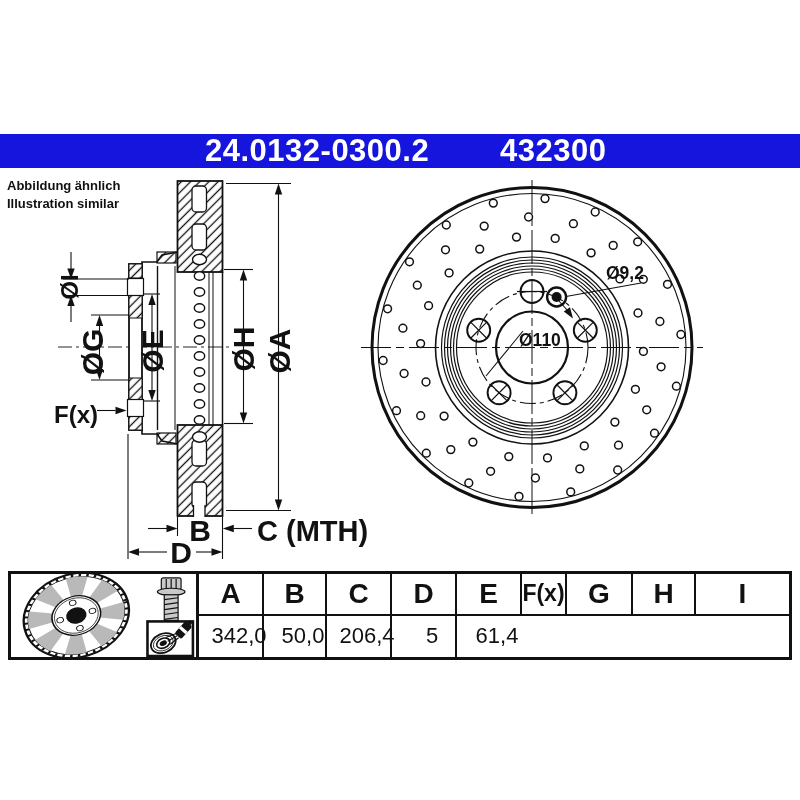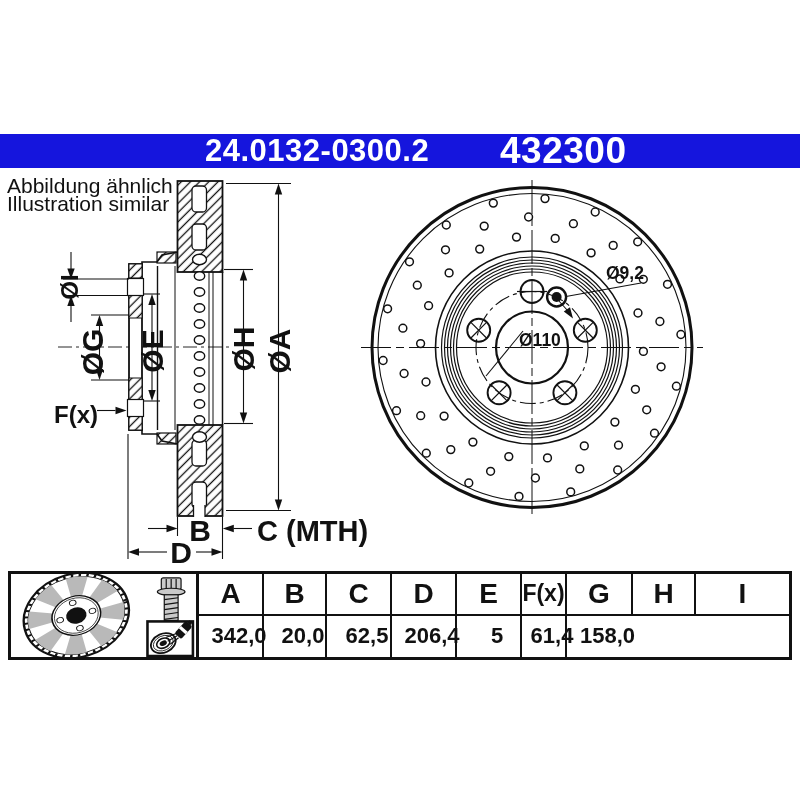--- a/index.html
+++ b/index.html
@@ -3,36 +3,36 @@
 <meta charset="utf-8">
 <style>
   html,body{margin:0;padding:0;background:#fff;}
   #stage{position:relative;width:800px;height:800px;background:#ffffff;overflow:hidden;
          font-family:"Liberation Sans", sans-serif;}
   
   #bar{position:absolute;left:0;top:134px;width:800px;height:34px;background:#1515dd;}
   #bar .pn{position:absolute;left:205px;top:0;height:34px;line-height:34px;
            color:#fff;font-weight:bold;font-size:31px;letter-spacing:.5px;}
   #bar .ref{position:absolute;left:500px;top:0;height:34px;line-height:34px;
-           color:#fff;font-weight:bold;font-size:37px;letter-spacing:.5px;}
+           color:#fff;font-weight:bold;font-size:31px;letter-spacing:.5px;}
   
-  #note{position:absolute;left:7px;top:177px;color:#111;font-weight:normal;
-        font-size:21px;line-height:18px;}
+  #note{position:absolute;left:7px;top:177px;color:#111;font-weight:bold;
+        font-size:13px;line-height:18px;}
   
   #drawing{position:absolute;left:0;top:168px;}
   
   #spec{position:absolute;left:8px;top:571px;width:784px;height:89px;border:3px solid #111;
         display:grid;grid-template-columns:186px 65px 63px 65px 65px 65px 45px 66px 63px 1fr;
         grid-template-rows:1fr 1fr;background:#fff;box-sizing:border-box;}
   #spec .icons{grid-row:span 2;border-right:1px solid #111;}
   #spec .h,#spec .v{border-left:2px solid #111;display:flex;align-items:center;
         justify-content:center;color:#111;box-sizing:border-box;}
   #spec .h{border-bottom:2px solid #111;font-weight:bold;font-size:28px;}
   #spec .h.fx{font-size:23px;}
-  #spec .v{font-weight:bold;font-size:22px;padding-left:17px;}
+  #spec .v{font-weight:normal;font-size:22px;padding-left:17px;}
   svg text{fill:#111;}
   .dimtxt{font-weight:bold;font-size:30px;}
   .dimtxt-sm{font-weight:bold;font-size:24px;}
   .anntxt{font-weight:bold;font-size:17.5px;}
 </style>
 </head>
 <body>
 
 <div id="stage">
 
@@ -343,20 +343,18 @@
     <div class="h">B</div>
     <div class="h">C</div>
     <div class="h">D</div>
     <div class="h">E</div>
     <div class="h fx">F(x)</div>
     <div class="h">G</div>
     <div class="h">H</div>
     <div class="h">I</div>
 
     <div class="v">342,0</div>
-    <div class="v">20,0</div>
-    <div class="v">62,5</div>
+    <div class="v">50,0</div>
     <div class="v">206,4</div>
     <div class="v">5</div>
     <div class="v">61,4</div>
-    <div class="v">158,0</div>
   </div>
 </div>
 
 </body></html>

